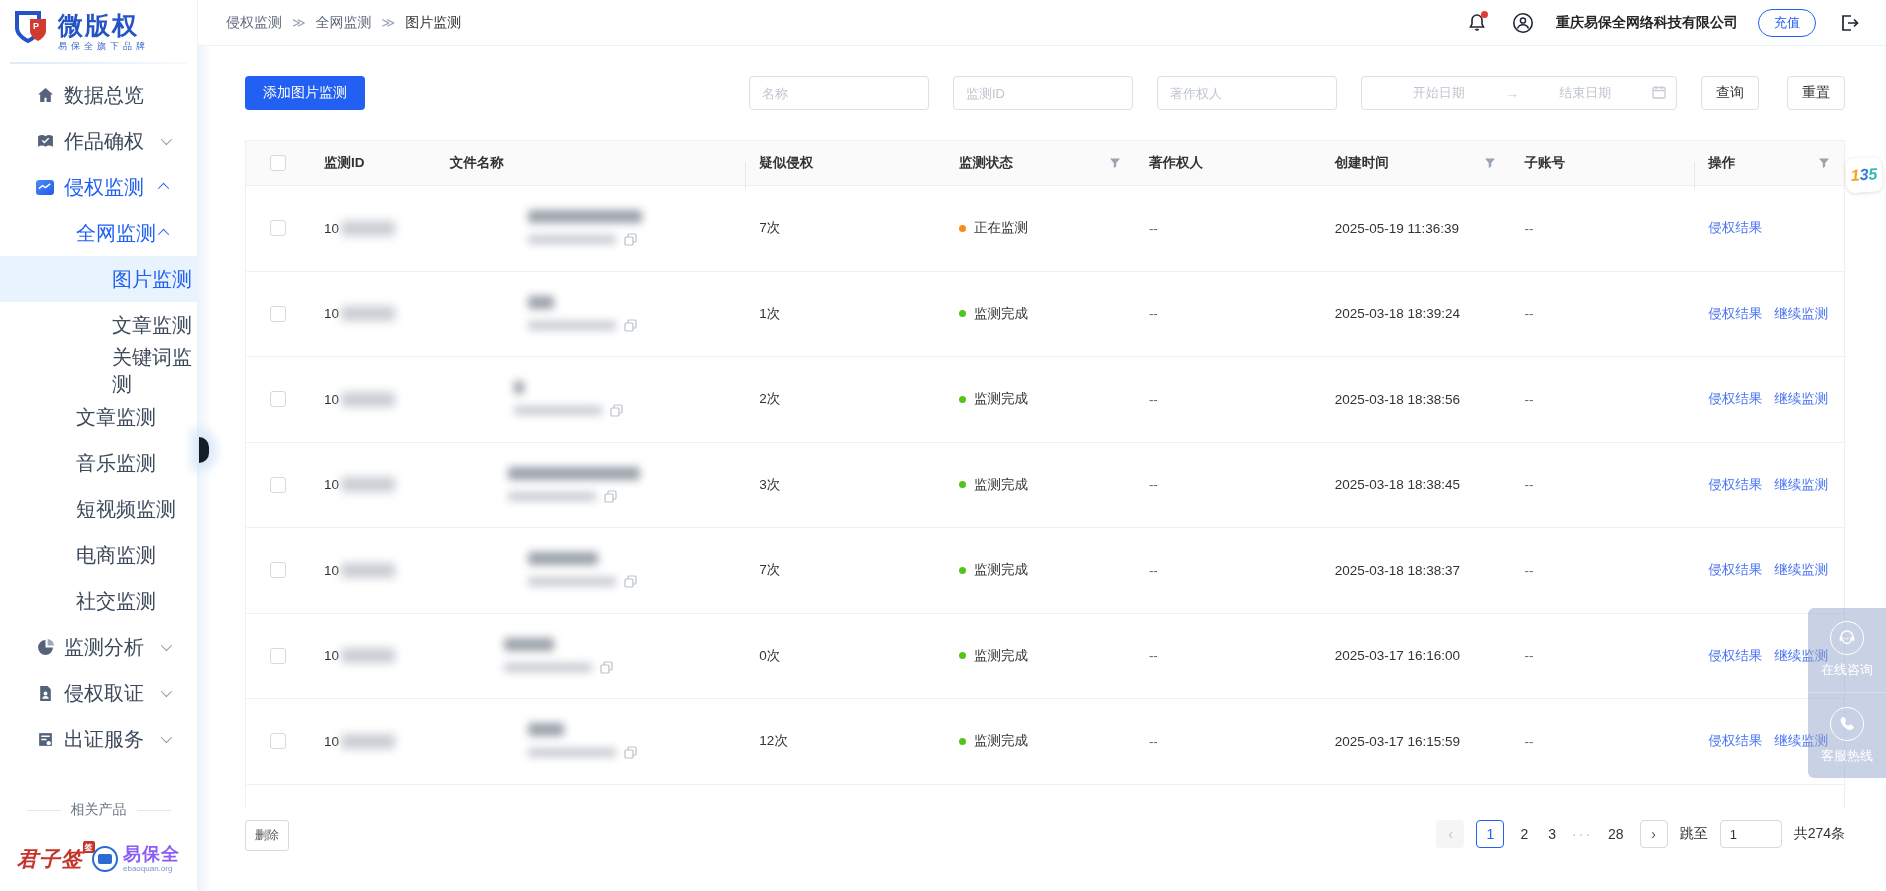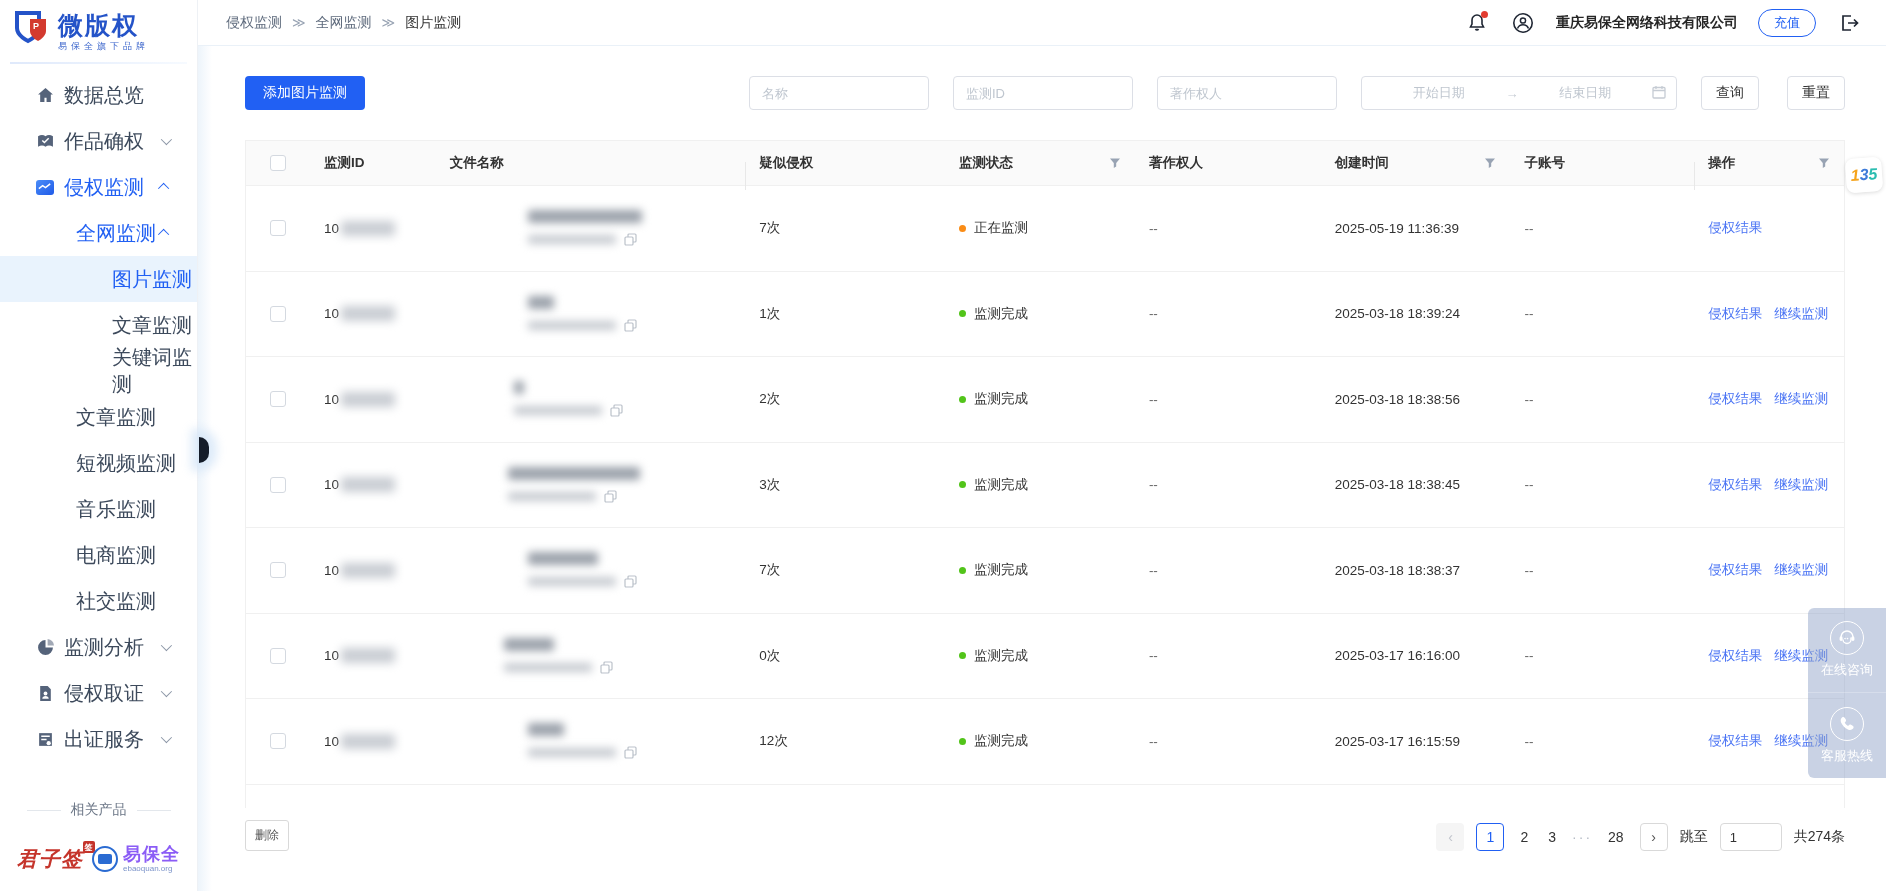--- a/index.html
+++ b/index.html
@@ -120,21 +120,21 @@
   .sub-bar { width:88px; height:9px; border-radius:2px; background:#c6cad0; filter:blur(4px); }
   .copy-ic { color:#aab2bd; opacity:.8; display:flex; }
   .status { display:flex; align-items:center; gap:8px; }
   .dot { width:7px; height:7px; border-radius:50%; }
   .muted { color:#666; }
   .ops { display:flex; gap:12px; }
   .op-link { color:#4973f4; cursor:pointer; white-space:nowrap; }
   .op-link:empty { display:none; }
 
   
-  .pagination { margin:12px 41px 0 47px; width:1600px; display:flex; align-items:flex-end; }
+  .pagination { margin:12px 41px 0 47px; width:1600px; display:flex; align-items:flex-start; }
   .del-btn { border:1px solid #d9d9d9; background:#fff; border-radius:3px; color:#555;
     font-size:12px; padding:6px 9px; cursor:pointer; }
   .pg-group { margin-left:auto; display:flex; align-items:center; gap:12px; font-size:14px; color:#333; }
   .pg-box { min-width:28px; height:28px; display:flex; align-items:center; justify-content:center;
     border-radius:4px; cursor:pointer; }
   .pg-prev { background:#f5f5f5; color:#c0c4cc; }
   .pg-next { background:#fff; border:1px solid #d9d9d9; color:#555; }
   .pg-num { cursor:pointer; padding:0 4px; }
   .pg-num.active { border:1px solid #2160f3; color:#2160f3; min-width:28px; height:28px;
     display:flex; align-items:center; justify-content:center; border-radius:4px; }
@@ -221,24 +221,24 @@
       <div class="menu-item lvl2">
         <span class="mi-label">文章监测</span>
       </div>
       <div class="menu-item lvl2">
         <span class="mi-label">关键词监测</span>
       </div>
       <div class="menu-item lvl1">
         <span class="mi-label">文章监测</span>
       </div>
       <div class="menu-item lvl1">
+        <span class="mi-label">音乐监测</span>
+      </div>
+      <div class="menu-item lvl1">
         <span class="mi-label">短视频监测</span>
-      </div>
-      <div class="menu-item lvl1">
-        <span class="mi-label">音乐监测</span>
       </div>
       <div class="menu-item lvl1">
         <span class="mi-label">电商监测</span>
       </div>
       <div class="menu-item lvl1">
         <span class="mi-label">社交监测</span>
       </div>
       <div class="menu-item">
         <span class="mi-icon">
             <svg width="17" height="17" viewBox="0 0 16 16">

